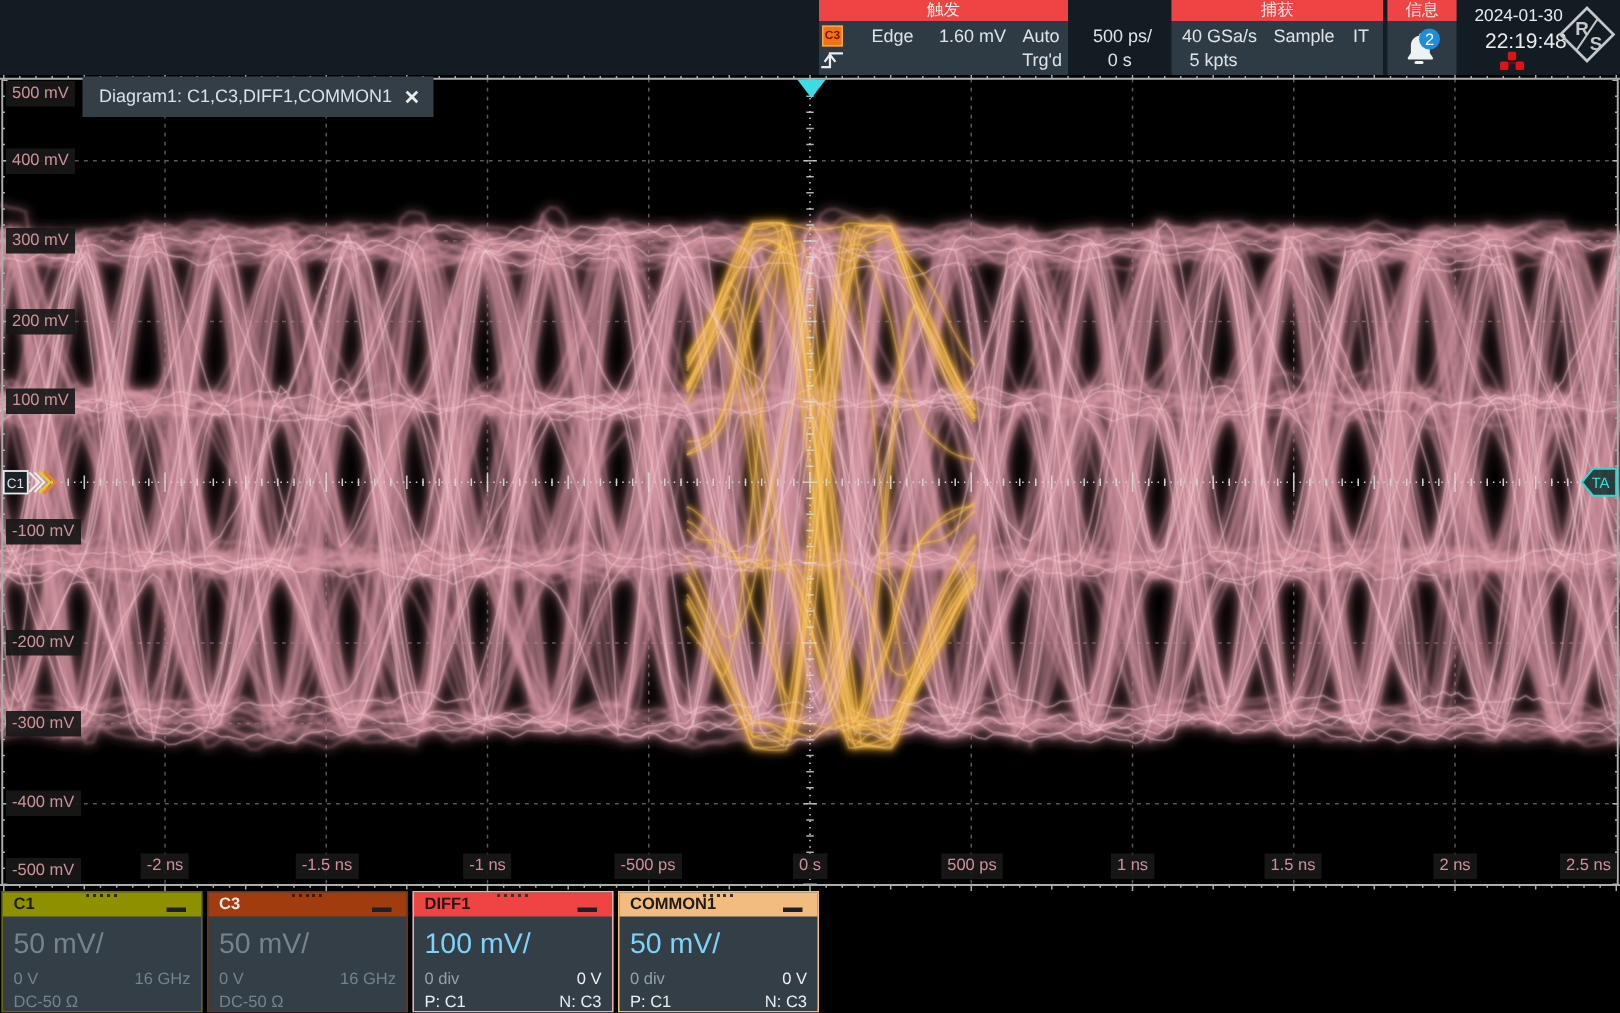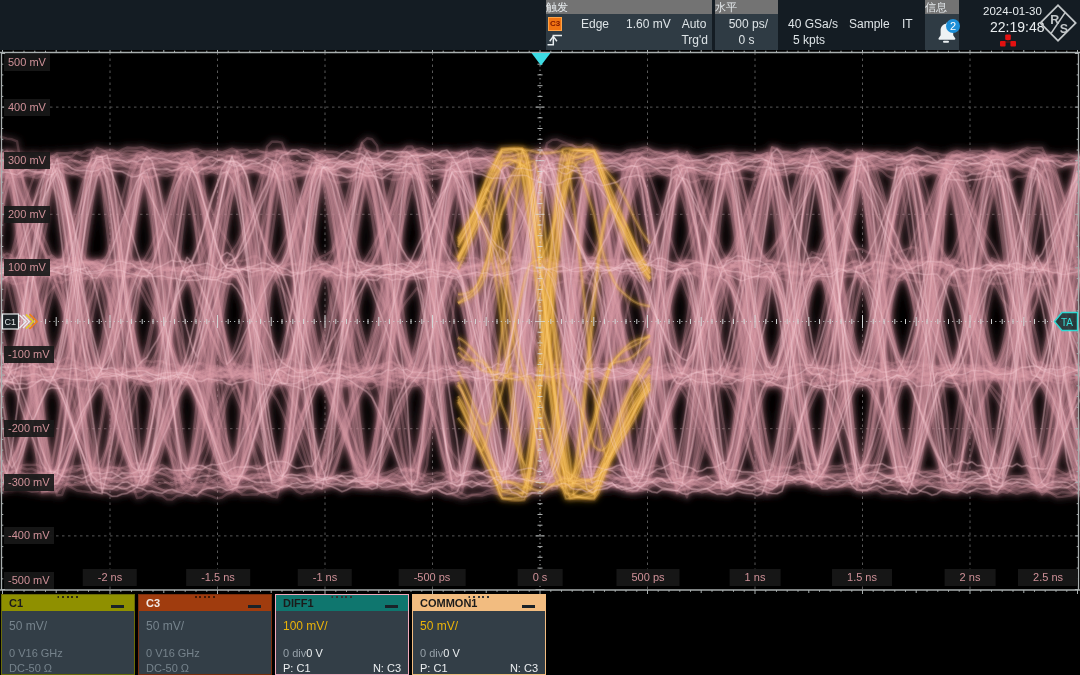--- a/index.html
+++ b/index.html
@@ -1,43 +1,43 @@
 <!DOCTYPE html>
 <html><head><meta charset="utf-8"><style>
 *{margin:0;padding:0;box-sizing:border-box}
 html,body{width:1080px;height:675px;background:#000;overflow:hidden;font-family:'Liberation Sans',sans-serif}
 #stage{position:relative;width:1080px;height:675px;background:#000}
 #topbar{position:absolute;left:0;top:0;width:1080px;height:50px;background:#141c23}
 #topbar .sec{position:absolute;top:0;height:50px;background:#2f3b44}
-.sechead{height:14px;background:#737373;color:#e7ecef;font-size:11px;text-align:left;line-height:14px}
+.sechead{height:14px;background:#ef4444;color:#e7ecef;font-size:11px;text-align:center;line-height:14px}
 .tv{position:absolute;color:#dee4e7;font-size:12px;line-height:14px;white-space:nowrap}
 .c3badge{position:absolute;left:548px;top:17px;width:14px;height:14px;background:#f07412;border:1px solid #ffa448;color:#7c1600;font-size:8px;font-weight:bold;text-align:center;line-height:12px}
 .slopeic{position:absolute;left:547px;top:31px}
 .bell{position:absolute;left:932px;top:15px}
 .dt1{position:absolute;left:983px;top:5px;color:#e9edef;font-size:11.5px}
 .dt2{position:absolute;left:990px;top:19px;color:#e9edef;font-size:14px}
 .netic{position:absolute;left:999px;top:34px}
 .rslogo{position:absolute;left:1037px;top:1px}
 #tab{position:absolute;left:55px;top:51px;width:234px;height:27px;background:#333e47;color:#dbe1e5;font-size:12px;line-height:27px;padding-left:11px}
 #tab .x{position:absolute;right:9px;top:0;font-size:13px;color:#e8ecee;font-weight:bold}
 .ylab{position:absolute;left:4px;height:17px;background:rgba(24,24,24,0.92);color:#cf9198;font-size:11px;line-height:17px;padding:0 4px;white-space:nowrap}
-.xlab{position:absolute;top:569px;height:17px;transform:translateX(-50%);background:rgba(24,24,24,0.92);color:#cf9198;font-size:11px;line-height:17px;padding:0 15px;white-space:nowrap}
+.xlab{position:absolute;top:569px;height:17px;transform:translateX(-50%);background:rgba(24,24,24,0.92);color:#cf9198;font-size:11px;line-height:17px;padding:0 4px;white-space:nowrap}
 #plot{position:absolute;left:0;top:50px}
 #chbar{position:absolute;left:0;top:594px;width:1080px;height:81px;background:#000}
 .chbox{position:absolute;top:0;height:81px;background:#333e47;border:1px solid}
 .chhead{position:relative;height:16px;font-size:11px;font-weight:bold;line-height:16px}
 .chname{padding-left:7px}
 .dots{position:absolute;left:50%;top:1px;transform:translateX(-50%);width:21px;height:2px}
 .mindash{position:absolute;right:10px;bottom:3px;width:13px;height:3px;background:#1a2228}
-.chbig{font-size:12px;margin:8px 0 0 7px;white-space:nowrap}
-.chrow{position:absolute;left:7px;right:7px;top:52px;font-size:11px;display:flex;justify-content:flex-start}
+.chbig{font-size:19px;margin:8px 0 0 7px;white-space:nowrap}
+.chrow{position:absolute;left:7px;right:7px;top:52px;font-size:11px;display:flex;justify-content:space-between}
 .chrow2{position:absolute;left:7px;right:7px;top:67px;font-size:11px;display:flex;justify-content:space-between}
 .dim .chbig{color:#76838c}
 .dim .chrow,.dim .chrow2{color:#76838c}
-.lit .chbig{color:#eab308}
+.lit .chbig{color:#7dd3fc}
 .lit .chrow,.lit .chrow2{color:#eceff1}
 .lit .chrow .rl{color:#96a1a9}
 </style></head>
 <body>
 <div id="stage">
 <svg id="plot" width="1080" height="575" viewBox="0 0 1080 575">
       <defs>
         <filter id="bz" x="-8%" y="-8%" width="116%" height="116%">
           <feGaussianBlur stdDeviation="3.4"></feGaussianBlur>
         </filter>
@@ -225,29 +225,30 @@
         <path d="M29.5 264.0L37 271.5L29.5 279.0" fill="none" stroke="#ef7f1a" stroke-width="1.7"></path>
         <path d="M26 264.5L33.5 271.5L26 278.5" fill="none" stroke="#e3cf1d" stroke-width="1.6"></path>
         <rect x="2.5" y="264.0" width="16" height="15" fill="#1c2226" stroke="#e9edef" stroke-width="1.2"></rect>
         <path d="M19.5 265.0L26 271.5L19.5 278.0" fill="none" stroke="#e9edef" stroke-width="1.3"></path>
         <path d="M23 265.0L29.5 271.5L23 278.0" fill="none" stroke="#e9edef" stroke-width="1.3"></path>
         <text x="4.5" y="275.0" font-family="Liberation Sans, sans-serif" font-size="9" fill="#dfe3e5">C1</text>
       </g>
       <path d="M1077.5 262.5V280.5H1062L1054.5 271.5L1062 262.5Z" fill="rgba(8,40,40,0.8)" stroke="#2fd8d2" stroke-width="1.4"></path>
       <text x="1061" y="275.5" font-family="Liberation Sans, sans-serif" font-size="10" fill="#35e0da">TA</text>
     </svg>
+<div id="tab">Diagram1: C1,C3,DIFF1,COMMON1<span class="x">✕</span></div>
 
 <div id="topbar">
  <div class="sec" style="left:546px;width:166px">
         <div class="sechead">触发</div>
       </div>
- <div class="sec" style="left:715px;width:63px">
-        <div class="sechead">水平</div>
-      </div>
- <div class="sec" style="left:925px;width:34px">
+ <div class="sec" style="left:781px;width:141px">
+        <div class="sechead">捕获</div>
+      </div>
+ <div class="sec" style="left:925px;width:46px">
         <div class="sechead">信息</div>
       </div>
  <div class="c3badge">C3</div>
  <svg class="slopeic" width="16" height="16" viewBox="0 0 16 16">
   <path d="M0.5 13.8H6.3V4.6H15" stroke="#e8edef" stroke-width="1.5" fill="none"></path>
   <path d="M2.7 10.2L6.3 5.4L9.9 10.2" stroke="#e8edef" stroke-width="1.5" fill="none"></path>
  </svg>
  <div class="tv" style="left:581px;top:17px">Edge</div>
  <div class="tv" style="left:626px;top:17px">1.60 mV</div>
  <div class="tv" style="left:680px;top:17px;width:28px;text-align:center">Auto</div>
@@ -319,21 +320,21 @@
         <div class="chrow">
           <span class="rl">0 V</span>
           <span class="rr">16 GHz</span>
         </div>
         <div class="chrow2">
           <span class="rl">DC-50 Ω</span>
           <span class="rr"></span>
         </div>
       </div>
       <div class="chbox lit" style="left:275px;width:134px;border-color:#f2a9bb">
-        <div class="chhead" style="background:#0f766e;color:#1b1b1b"><span class="chname">DIFF1</span><span class="dots" style="background:repeating-linear-gradient(90deg,#333 0 2px,transparent 2px 4.6px)"></span><span class="mindash"></span></div>
+        <div class="chhead" style="background:#ef4444;color:#1b1b1b"><span class="chname">DIFF1</span><span class="dots" style="background:repeating-linear-gradient(90deg,#333 0 2px,transparent 2px 4.6px)"></span><span class="mindash"></span></div>
         <div class="chbig">100 mV/</div>
         <div class="chrow">
           <span class="rl">0 div</span>
           <span class="rr">0 V</span>
         </div>
         <div class="chrow2">
           <span class="rl">P: C1</span>
           <span class="rr">N: C3</span>
         </div>
       </div>

